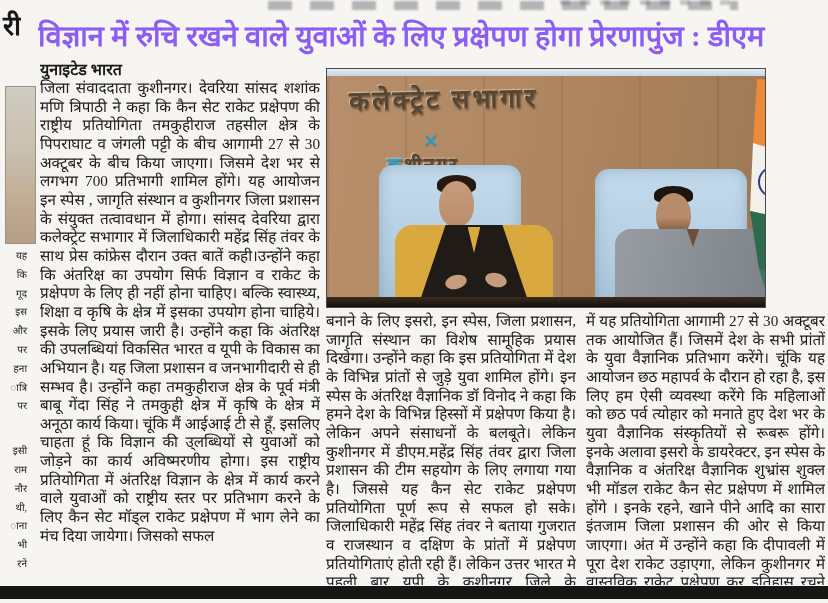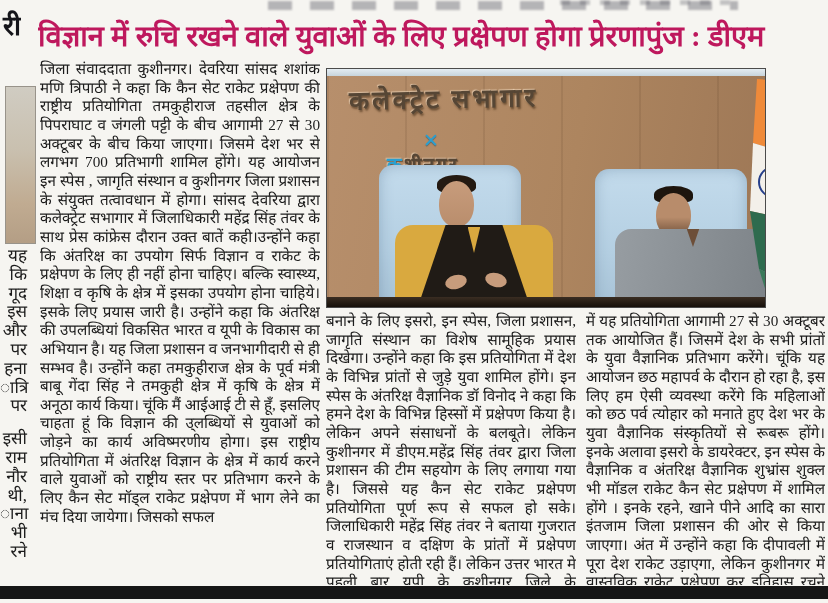--- a/index.html
+++ b/index.html
@@ -14,28 +14,28 @@
   .top-blur2 { position:absolute; left:560px; top:0px; width:170px; height:5px;
     background:repeating-linear-gradient(90deg, rgba(75,75,88,.30) 0 10px, rgba(75,75,88,0) 10px 20px);
     filter:blur(1px); }
 
   
   .strip-headline { position:absolute; left:0; top:8px; width:21px; height:40px; overflow:hidden;
     font-weight:bold; font-size:27px; color:#15151a; text-align:right; line-height:36px; }
   .strip-photo { position:absolute; left:5px; top:86px; width:31px; height:158px;
     border:1px solid #98938a;
     background:linear-gradient(180deg,#d0ccc2 0%,#c9c0af 40%,#c0ab91 75%,#b49e85 100%); }
-  .strip-frags { position:absolute; left:0; top:247px; width:27px; font-size:17px; line-height:18.8px;
+  .strip-frags { position:absolute; left:0; top:247px; width:27px; font-size:10px; line-height:18.8px;
     color:#1b1b1b; text-align:right; }
   .strip-frags span { display:block; }
-  .strip-frags span.gap { margin-top:14px; }
+  .strip-frags span.gap { margin-top:26px; }
 
   
   .headline { position:absolute; left:38px; top:13px; width:780px; height:46px;
-    font-size:29px; font-weight:bold; color:#be185d; white-space:nowrap; overflow:hidden;
+    font-size:29px; font-weight:bold; color:#8b5cf6; white-space:nowrap; overflow:hidden;
     letter-spacing:0px; line-height:46px; }
 
   
   .col { position:absolute; color:#1b1b1b; font-size:15.2px; line-height:18.65px;
     text-align:justify; overflow:hidden; }
   .col1 { left:40px; top:60px; width:280px; height:526px; }
   .col2 { left:326px; top:312px; width:250px; height:273px; }
   .col3 { left:586px; top:312px; width:239px; height:273px; }
   .byline { font-weight:bold; font-size:16px; line-height:19px; text-align:left; }
   .lead { font-weight:normal; }
@@ -121,20 +121,21 @@
     <span>नौर</span>
     <span>थी,</span>
     <span>ाना</span>
     <span>भी</span>
     <span>रने</span>
   </div>
 
   <h1 class="headline">विज्ञान में रुचि रखने वाले युवाओं के लिए प्रक्षेपण होगा प्रेरणापुंज : डीएम</h1>
 
   <div class="col col1">
+    <div class="byline">युनाइटेड भारत</div>
     <p><span class="lead">जिला संवाददाता कुशीनगर।</span> <span>देवरिया सांसद शशांक मणि त्रिपाठी ने कहा कि कैन सेट राकेट प्रक्षेपण की राष्ट्रीय प्रतियोगिता तमकुहीराज तहसील क्षेत्र के पिपराघाट व जंगली पट्टी के बीच आगामी 27 से 30 अक्टूबर के बीच किया जाएगा। जिसमे देश भर से लगभग 700 प्रतिभागी शामिल होंगे। यह आयोजन इन स्पेस , जागृति संस्थान व कुशीनगर जिला प्रशासन के संयुक्त तत्वावधान में होगा। सांसद देवरिया द्वारा कलेक्ट्रेट सभागार में जिलाधिकारी महेंद्र सिंह तंवर के साथ प्रेस कांफ्रेस दौरान उक्त बातें कही।उन्होंने कहा कि अंतरिक्ष का उपयोग सिर्फ विज्ञान व राकेट के प्रक्षेपण के लिए ही नहीं होना चाहिए। बल्कि स्वास्थ्य, शिक्षा व कृषि के क्षेत्र में इसका उपयोग होना चाहिये। इसके लिए प्रयास जारी है। उन्होंने कहा कि अंतरिक्ष की उपलब्धियां विकसित भारत व यूपी के विकास का अभियान है। यह जिला प्रशासन व जनभागीदारी से ही सम्भव है। उन्होंने कहा तमकुहीराज क्षेत्र के पूर्व मंत्री बाबू गेंदा सिंह ने तमकुही क्षेत्र में कृषि के क्षेत्र में अनूठा कार्य किया। चूंकि मैं आईआई टी से हूँ, इसलिए चाहता हूं कि विज्ञान की उ्लब्धियों से युवाओं को जोड़ने का कार्य अविष्मरणीय होगा। इस राष्ट्रीय प्रतियोगिता में अंतरिक्ष विज्ञान के क्षेत्र में कार्य करने वाले युवाओं को राष्ट्रीय स्तर पर प्रतिभाग करने के लिए कैन सेट मॉड्ल राकेट प्रक्षेपण में भाग लेने का मंच दिया जायेगा। जिसको सफल</span></p>
   </div>
 
   <figure class="photo">
     <div class="ceiling"></div>
 
     <div class="banner-l1">कलेक्ट्रेट सभागार</div>
     <div class="logo-x">✕</div>
     <div class="banner-l2">कुशीनगर</div>
 

